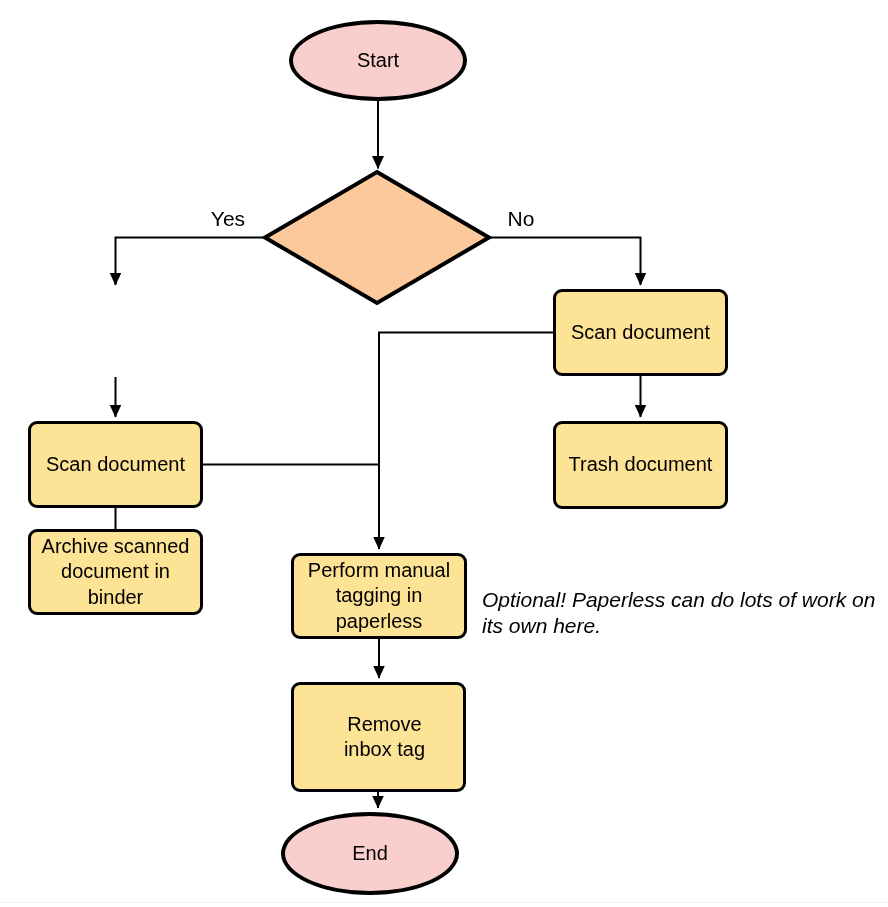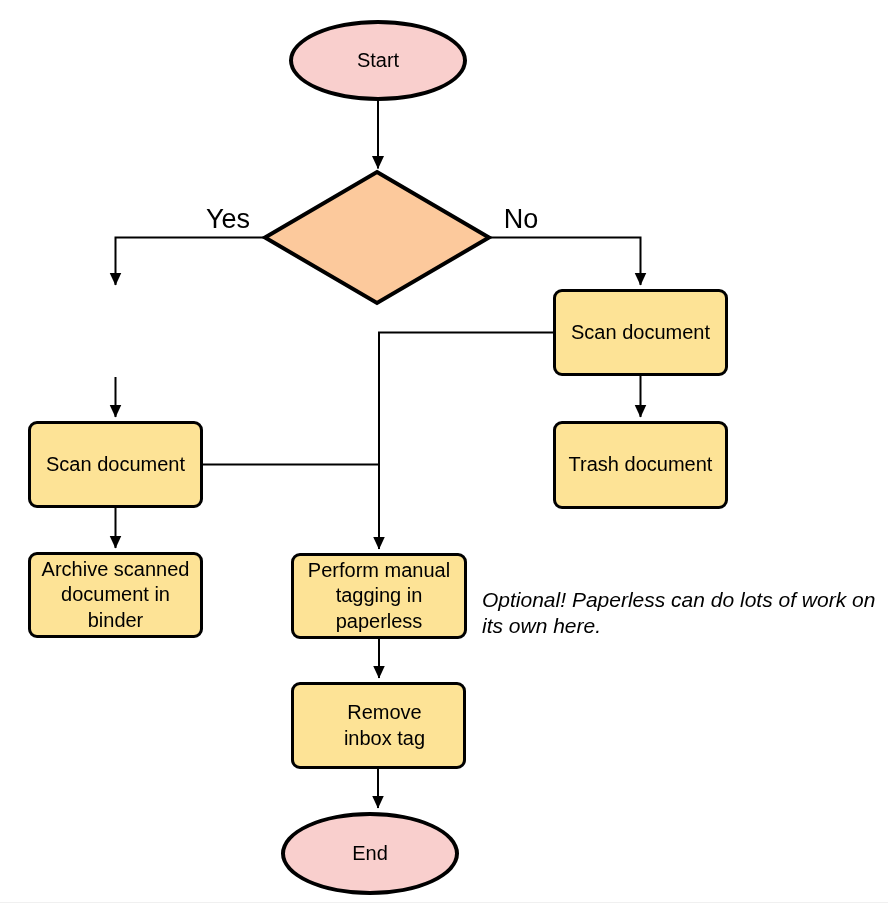--- a/index.html
+++ b/index.html
@@ -38,30 +38,30 @@
     background: #F9CFCD;
     border: 4px solid #000000;
     border-radius: 50%;
   }
   .plain { background: transparent; border: none; }
 
   #n-start    { left: 289px; top: 20px;  width: 178px; height: 81px; }
   #lbl-decision { left: 277px; top: 172px; width: 202px; height: 131px; }
   #n-write-asn  { left: 29px;  top: 289px; width: 174px; height: 88px; }
   #n-scan-left  { left: 28px;  top: 421px; width: 175px; height: 87px; }
-  #n-archive    { left: 28px;  top: 552px; width: 175px; height: 86px; }
+  #n-archive    { left: 28px;  top: 529px; width: 175px; height: 86px; }
   #n-scan-right { left: 553px; top: 289px; width: 175px; height: 87px; }
   #n-trash      { left: 553px; top: 421px; width: 175px; height: 88px; }
   #n-tagging    { left: 291px; top: 553px; width: 176px; height: 86px; }
-  #n-remove     { left: 291px; top: 682px; width: 175px; height: 87px; padding-left: 12px; }
+  #n-remove     { left: 291px; top: 682px; width: 175px; height: 110px; padding-left: 12px; }
   #n-end        { left: 281px; top: 812px; width: 178px; height: 83px; }
 
   .edge-label {
     position: absolute;
-    font-size: 27px;
+    font-size: 21px;
     line-height: 24px;
     text-align: center;
     background: #ffffff;
   }
   #lbl-yes { left: 204px; top: 207px; width: 48px; }
   #lbl-no  { left: 497px; top: 207px; width: 48px; }
 
   #annotation {
     position: absolute;
     left: 482px; top: 587px;

